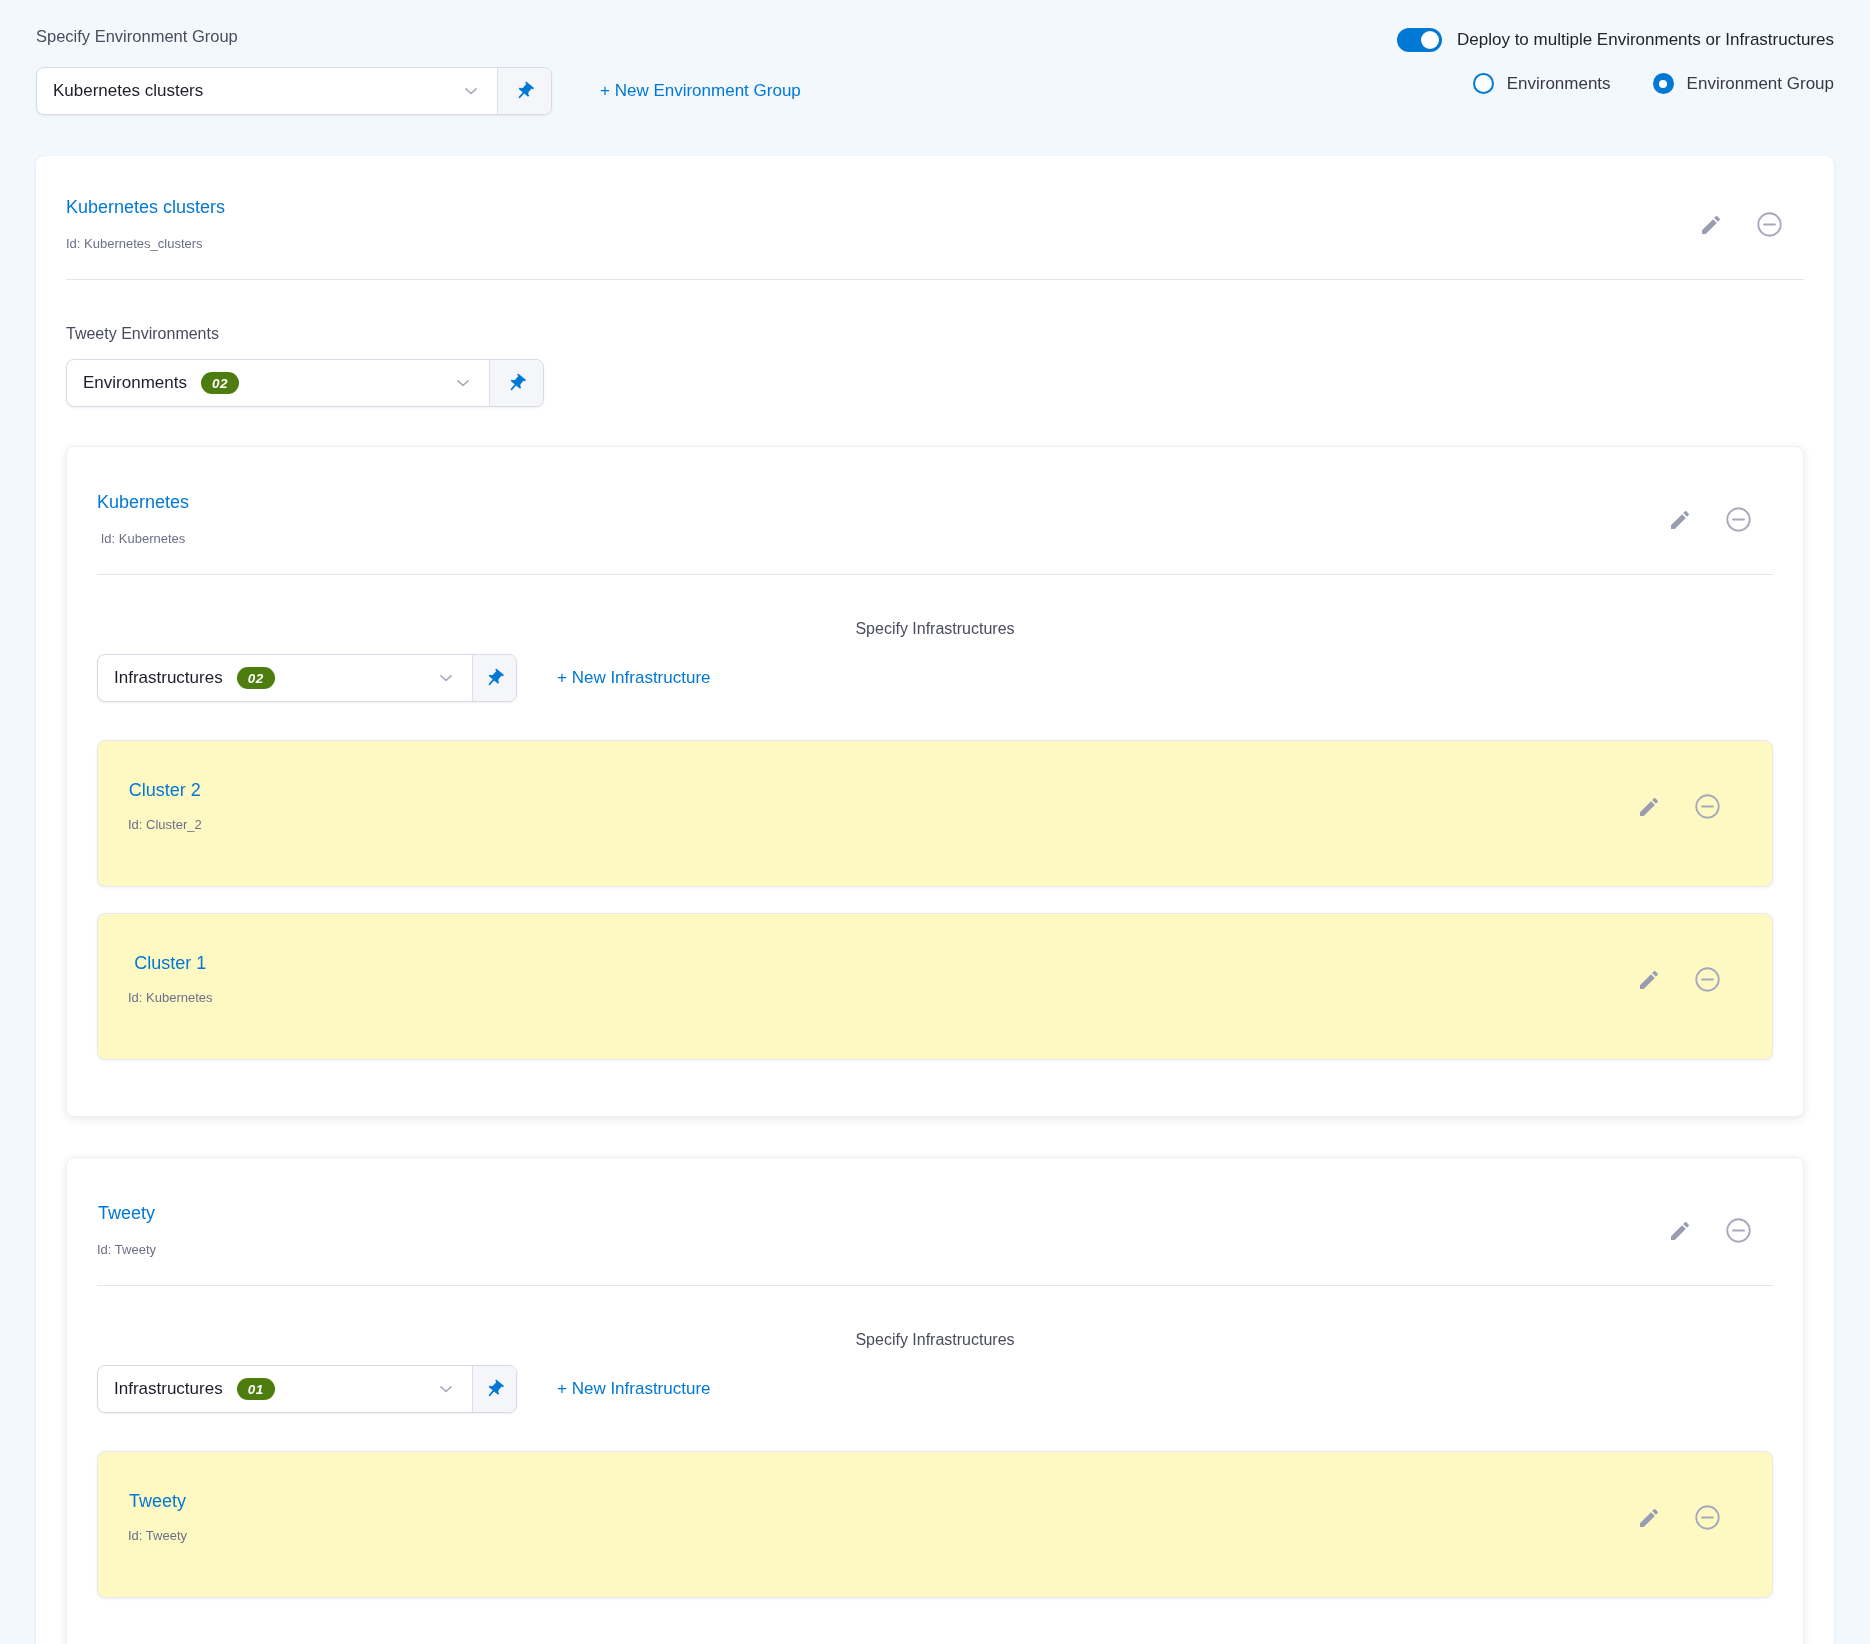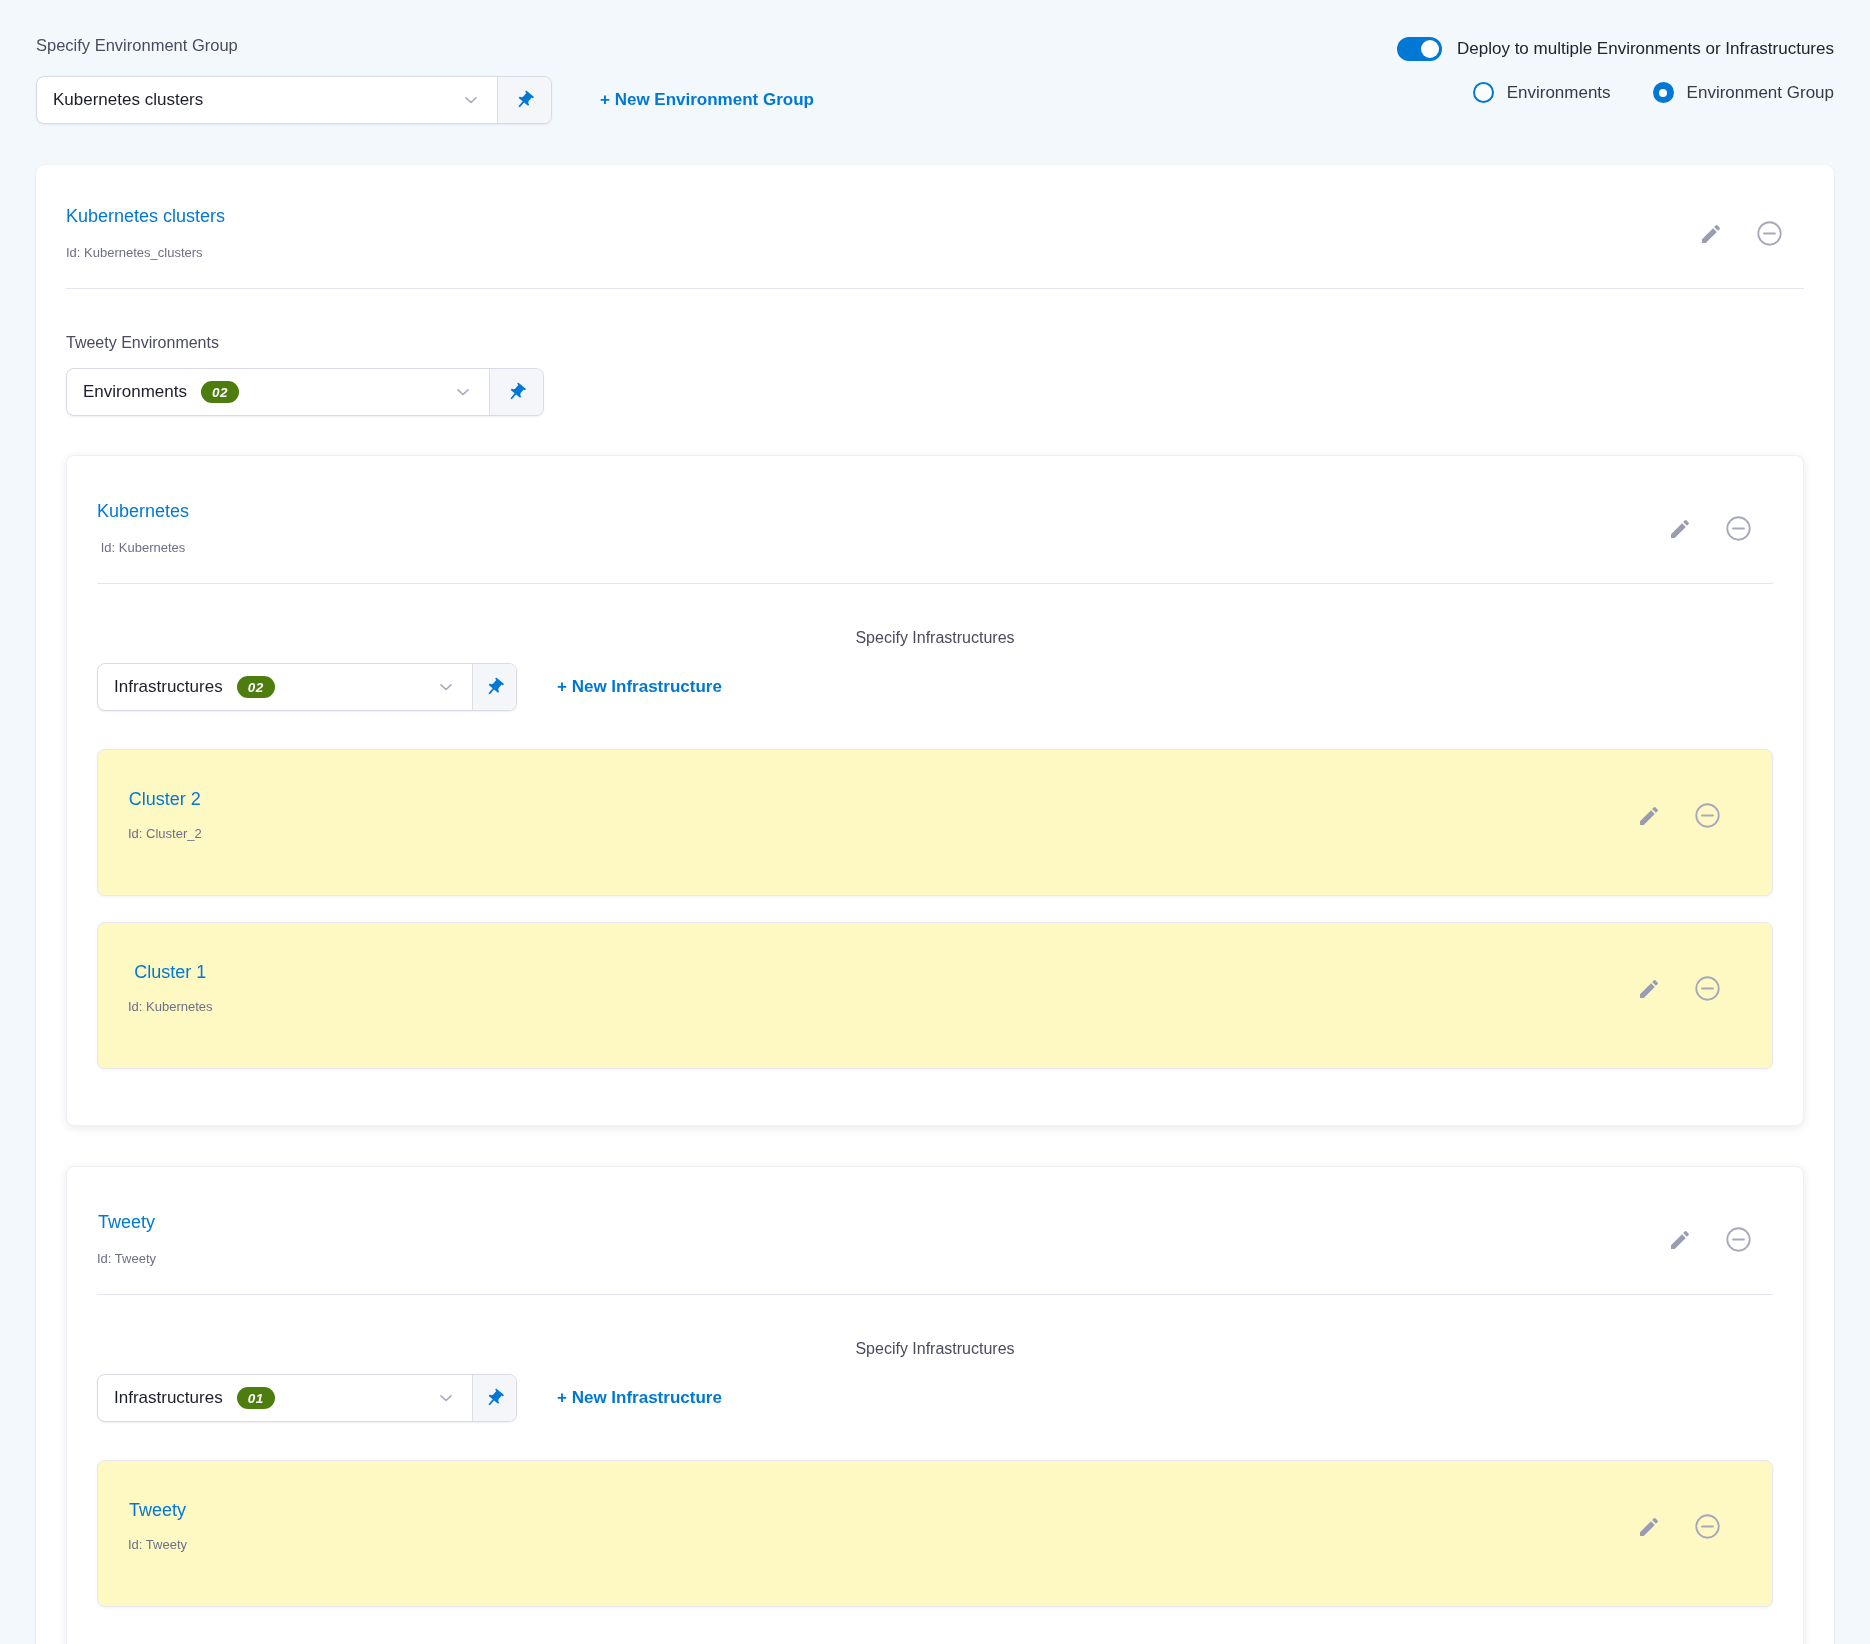--- a/index.html
+++ b/index.html
@@ -6,21 +6,21 @@
   html, body { overflow: hidden; }
   body {
     width: 1870px; height: 1644px;
     background: #f3f8fd;
     font-family: "Liberation Sans", sans-serif;
     color: #22232e;
     position: relative;
   }
 
   
-  .topbar { display: flex; justify-content: space-between; padding: 33px 36px 0 36px; }
+  .topbar { display: flex; justify-content: space-between; padding: 24px 36px 0 36px; }
   .field-label { font-size: 16.5px; font-weight: 500; color: #4a4c5e; line-height: 24px; }
   .sel-row { display: flex; align-items: center; margin-top: 19px; }
 
   .sel {
     display: flex; align-items: stretch; height: 48px;
     background: #fff; border: 1px solid #d9dae5; border-radius: 8px;
     box-shadow: 0 1px 2px rgba(96,97,112,0.10);
     overflow: hidden; cursor: pointer;
   }
   .sel-top { width: 516px; }
@@ -34,21 +34,21 @@
     padding: 5px 11px 4px; border-radius: 12px; letter-spacing: .5px; font-style: italic;
   }
   .chev { margin-left: auto; display: flex; }
   .sel-pin {
     width: 54px; border-left: 1px solid #dddee8; background: #f5f6fa;
     display: flex; align-items: center; justify-content: center; cursor: pointer;
   }
   .sel-infra .sel-pin { width: 44px; }
   .pin-svg { transform: rotate(40deg); }
 
-  .link-btn { color: #0278d5; font-weight: 700; font-size: 17px; cursor: pointer; white-space: nowrap; }
+  .link-btn { color: #0278d5; font-weight: 400; font-size: 17px; cursor: pointer; white-space: nowrap; }
   .link-top { margin-left: 48px; }
   .link-infra { margin-left: 40px; }
 
   
   .top-right { padding-top: 4px; }
   .toggle-row { display: flex; align-items: center; justify-content: flex-end; gap: 15px; cursor: pointer; }
   .toggle { width: 45px; height: 24px; border-radius: 13px; background: #0278d5; position: relative; flex: none; }
   .toggle-knob { position: absolute; top: 3px; right: 3px; width: 18px; height: 18px; border-radius: 50%; background: #fff; }
   .toggle-label { font-size: 17px; color: #22232e; }
   .radio-row { margin-top: 21px; display: flex; justify-content: flex-end; align-items: center; gap: 42px; }

